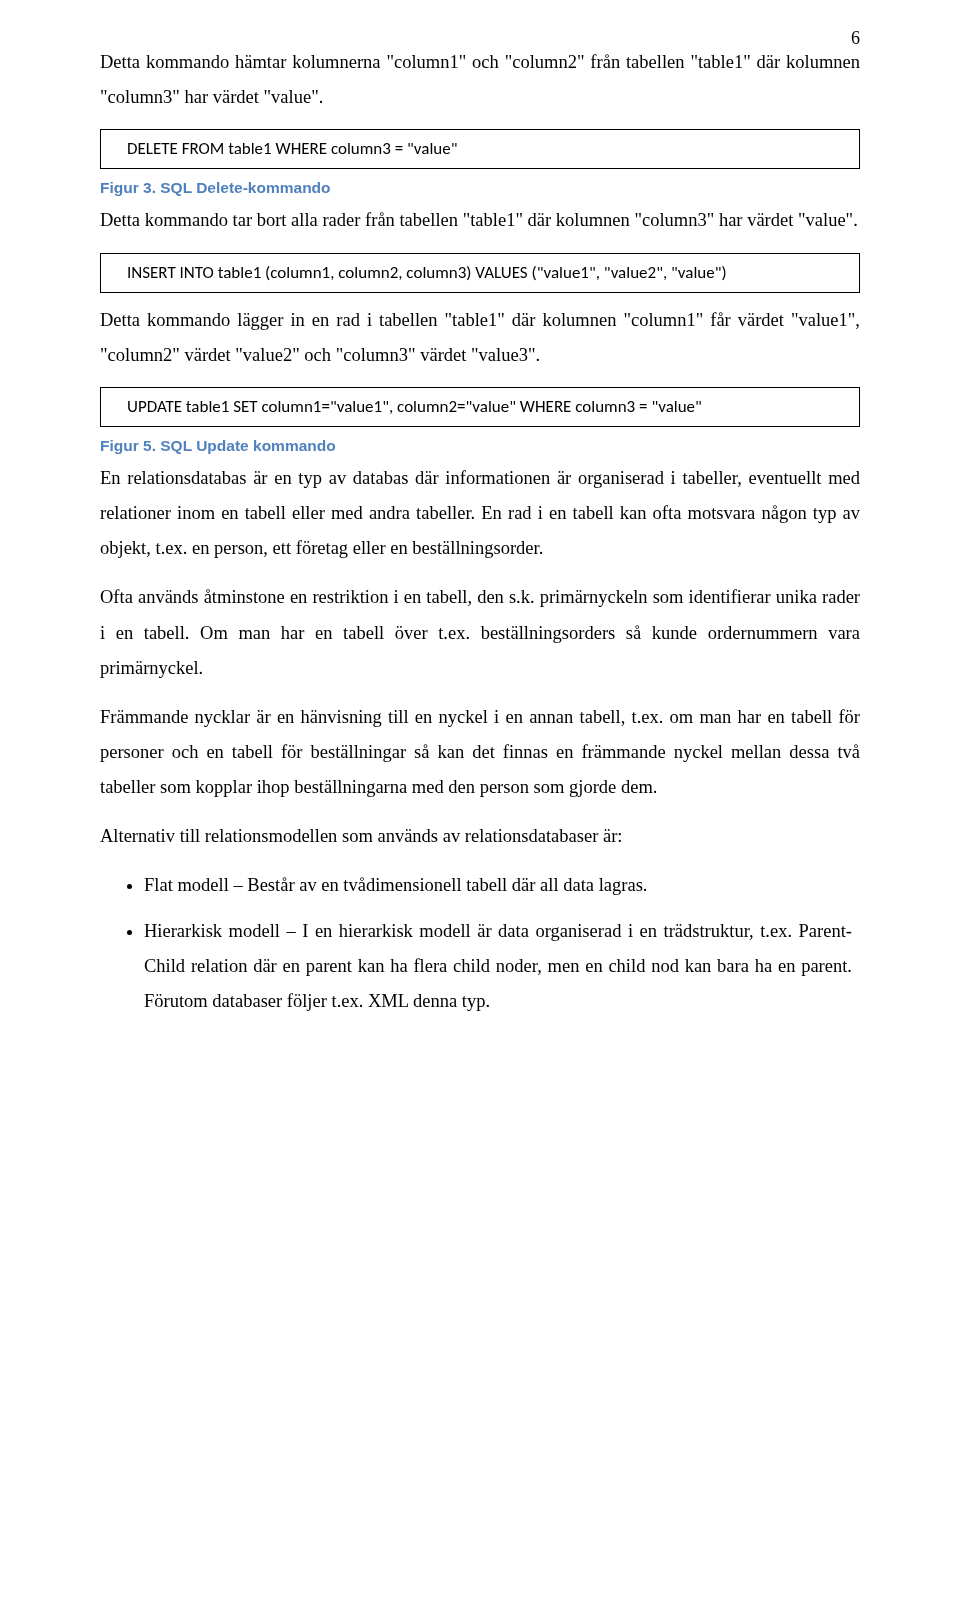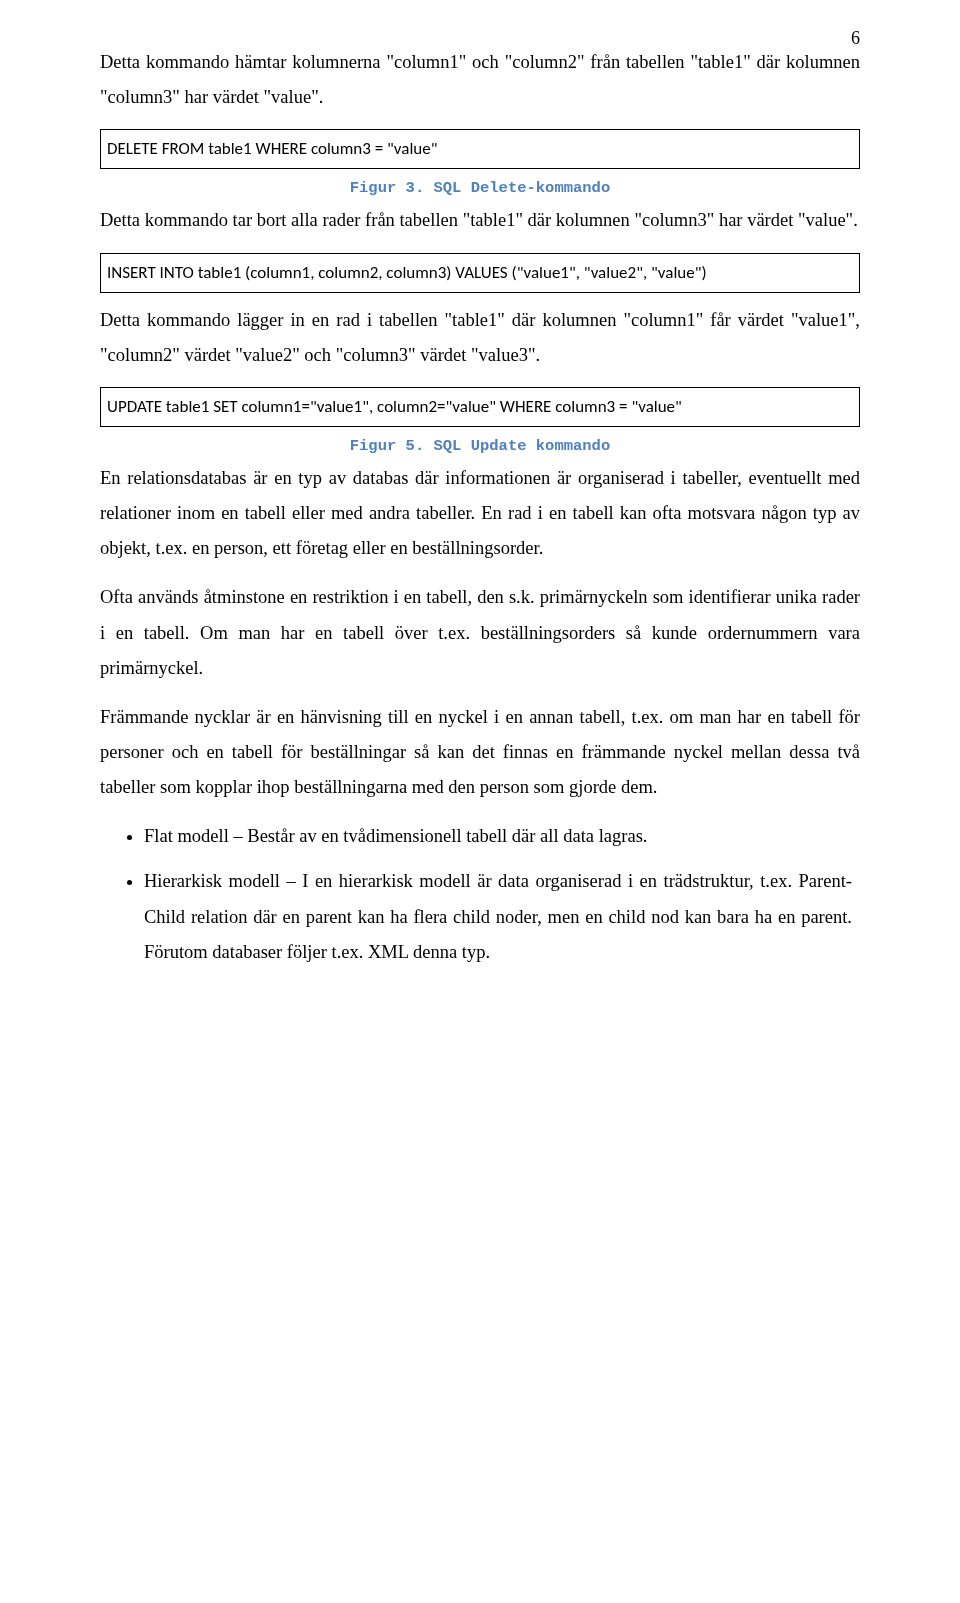--- a/index.html
+++ b/index.html
@@ -23,33 +23,32 @@
     font-size: 18px;
   }
   .body-text {
     font-size: 18.5px;
     line-height: 1.9;
     text-align: justify;
     margin: 5px 0 14px 0;
   }
   .code-box {
     border: 1px solid #000;
-    padding: 8px 6px;
+    padding: 8px 26px;
     margin: 6px 0 10px 0;
     font-family: Calibri, Arial, sans-serif;
     font-size: 17px;
     line-height: 1.3;
   }
   .figure-caption {
-    font-family: Liberation Mono, monospace;
+    font-family: Liberation Sans, sans-serif;
     font-weight: bold;
     color: #4F81BD;
     font-size: 15.5px;
     margin: 0 0 6px 0;
-    text-align: center;
   }
   ul.bullets {
     margin: 6px 8px 0 0;
     padding-left: 44px;
   }
   ul.bullets li {
     font-size: 18.5px;
     line-height: 1.9;
     text-align: justify;
     margin-bottom: 10px;
@@ -79,19 +78,20 @@
 
   <p class="figure-caption">Figur 5. SQL Update kommando</p>
 
 
   <p class="body-text">En relationsdatabas är en typ av databas där informationen är organiserad i tabeller, eventuellt med relationer inom en tabell eller med andra tabeller. En rad i en tabell kan ofta motsvara någon typ av objekt, t.ex. en person, ett företag eller en beställningsorder.</p>
 
   <p class="body-text">Ofta används åtminstone en restriktion i en tabell, den s.k. primärnyckeln som identifierar unika rader i en tabell. Om man har en tabell över t.ex. beställningsorders så kunde ordernummern vara primärnyckel.</p>
 
   <p class="body-text">Främmande nycklar är en hänvisning till en nyckel i en annan tabell, t.ex. om man har en tabell för personer och en tabell för beställningar så kan det finnas en främmande nyckel mellan dessa två tabeller som kopplar ihop beställningarna med den person som gjorde dem.</p>
 
+  <p class="body-text">Alternativ till relationsmodellen som används av relationsdatabaser är:</p>
 
   <ul class="bullets">
     <li>Flat modell – Består av en tvådimensionell tabell där all data lagras.</li>
     <li>Hierarkisk modell – I en hierarkisk modell är data organiserad i en trädstruktur, t.ex. Parent-Child relation där en parent kan ha flera child noder, men en child nod kan bara ha en parent. Förutom databaser följer t.ex. XML denna typ.</li>
   </ul>
 
 </div>
 
 </body></html>

